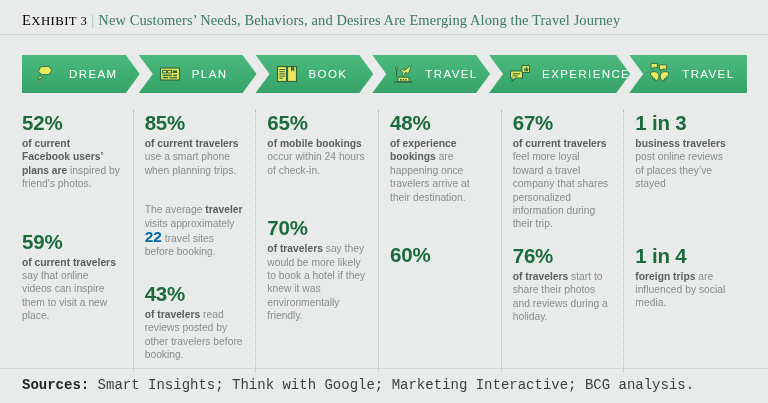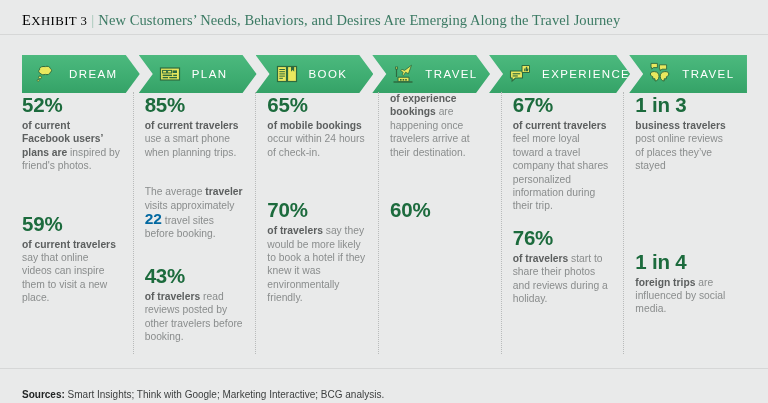--- a/index.html
+++ b/index.html
@@ -77,21 +77,21 @@
     color: #ffffff;
     font-size: 11.5px;
     letter-spacing: 1.4px;
     margin-left: 9px;
     white-space: nowrap;
   }
 
   
   .cols {
     position: absolute;
-    left: 22px; top: 92px;
+    left: 22px; top: 110px;
     width: 724px; height: 262px;
     display: flex;
   }
   .col {
     position: relative;
     flex: 1 1 0;
     padding: 0 12px 0 0;
   }
   .col + .col {
     border-left: 1px dotted #b9bbbb;
@@ -123,23 +123,24 @@
   }
 
   
   .foot-rule {
     position: absolute;
     left: 0; top: 368px; width: 768px; height: 1px;
     background: #d6d7d7;
   }
   .sources {
     position: absolute;
-    left: 22px; top: 389px;
-    font-size: 10px;
+    left: 22px; top: 377px;
+    font-size: 14px;
     color: #3c3f3f;
+    font-family: Liberation Mono, monospace;
   }
   .sources b { font-weight: bold; color: #222525; }
 </style>
 </head>
 <body>
 
 <div id="exhibit">
 
   <div class="title-bar">
     <span class="title-text">
@@ -268,20 +269,21 @@
         <div class="stat-body"><span class="em">of mobile bookings</span><span> occur within 24 hours of check-in.</span></div>
       </div>
       <div class="stat" style="margin-top:38px">
         <div class="stat-num">70%</div>
         <div class="stat-body"><span class="em">of travelers</span><span> say they would be more likely to book a hotel if they knew it was environmentally friendly.</span></div>
       </div>
     </div>
 
     <div class="col">
       <div class="stat">
+        <div class="stat-num">48%</div>
         <div class="stat-body"><span class="em">of experience bookings</span><span> are happening once travelers arrive at their destination.</span></div>
       </div>
       <div class="stat" style="margin-top:38px">
         <div class="stat-num">60%</div>
       </div>
     </div>
 
     <div class="col">
       <div class="stat">
         <div class="stat-num">67%</div>
@@ -291,21 +293,21 @@
         <div class="stat-num">76%</div>
         <div class="stat-body"><span class="em">of travelers</span><span> start to share their photos and reviews during a holiday.</span></div>
       </div>
     </div>
 
     <div class="col">
       <div class="stat">
         <div class="stat-num">1 in 3</div>
         <div class="stat-body"><span class="em">business travelers</span><span> post online reviews of places they’ve stayed</span></div>
       </div>
-      <div class="stat" style="margin-top:76px">
+      <div class="stat" style="margin-top:52px">
         <div class="stat-num">1 in 4</div>
         <div class="stat-body"><span class="em">foreign trips</span><span> are influenced by social media.</span></div>
       </div>
     </div>
 
   </div>
 
   <div class="foot-rule"></div>
   <div class="sources"><b>Sources:</b><span> Smart Insights; Think with Google; Marketing Interactive; BCG analysis.</span></div>
 

